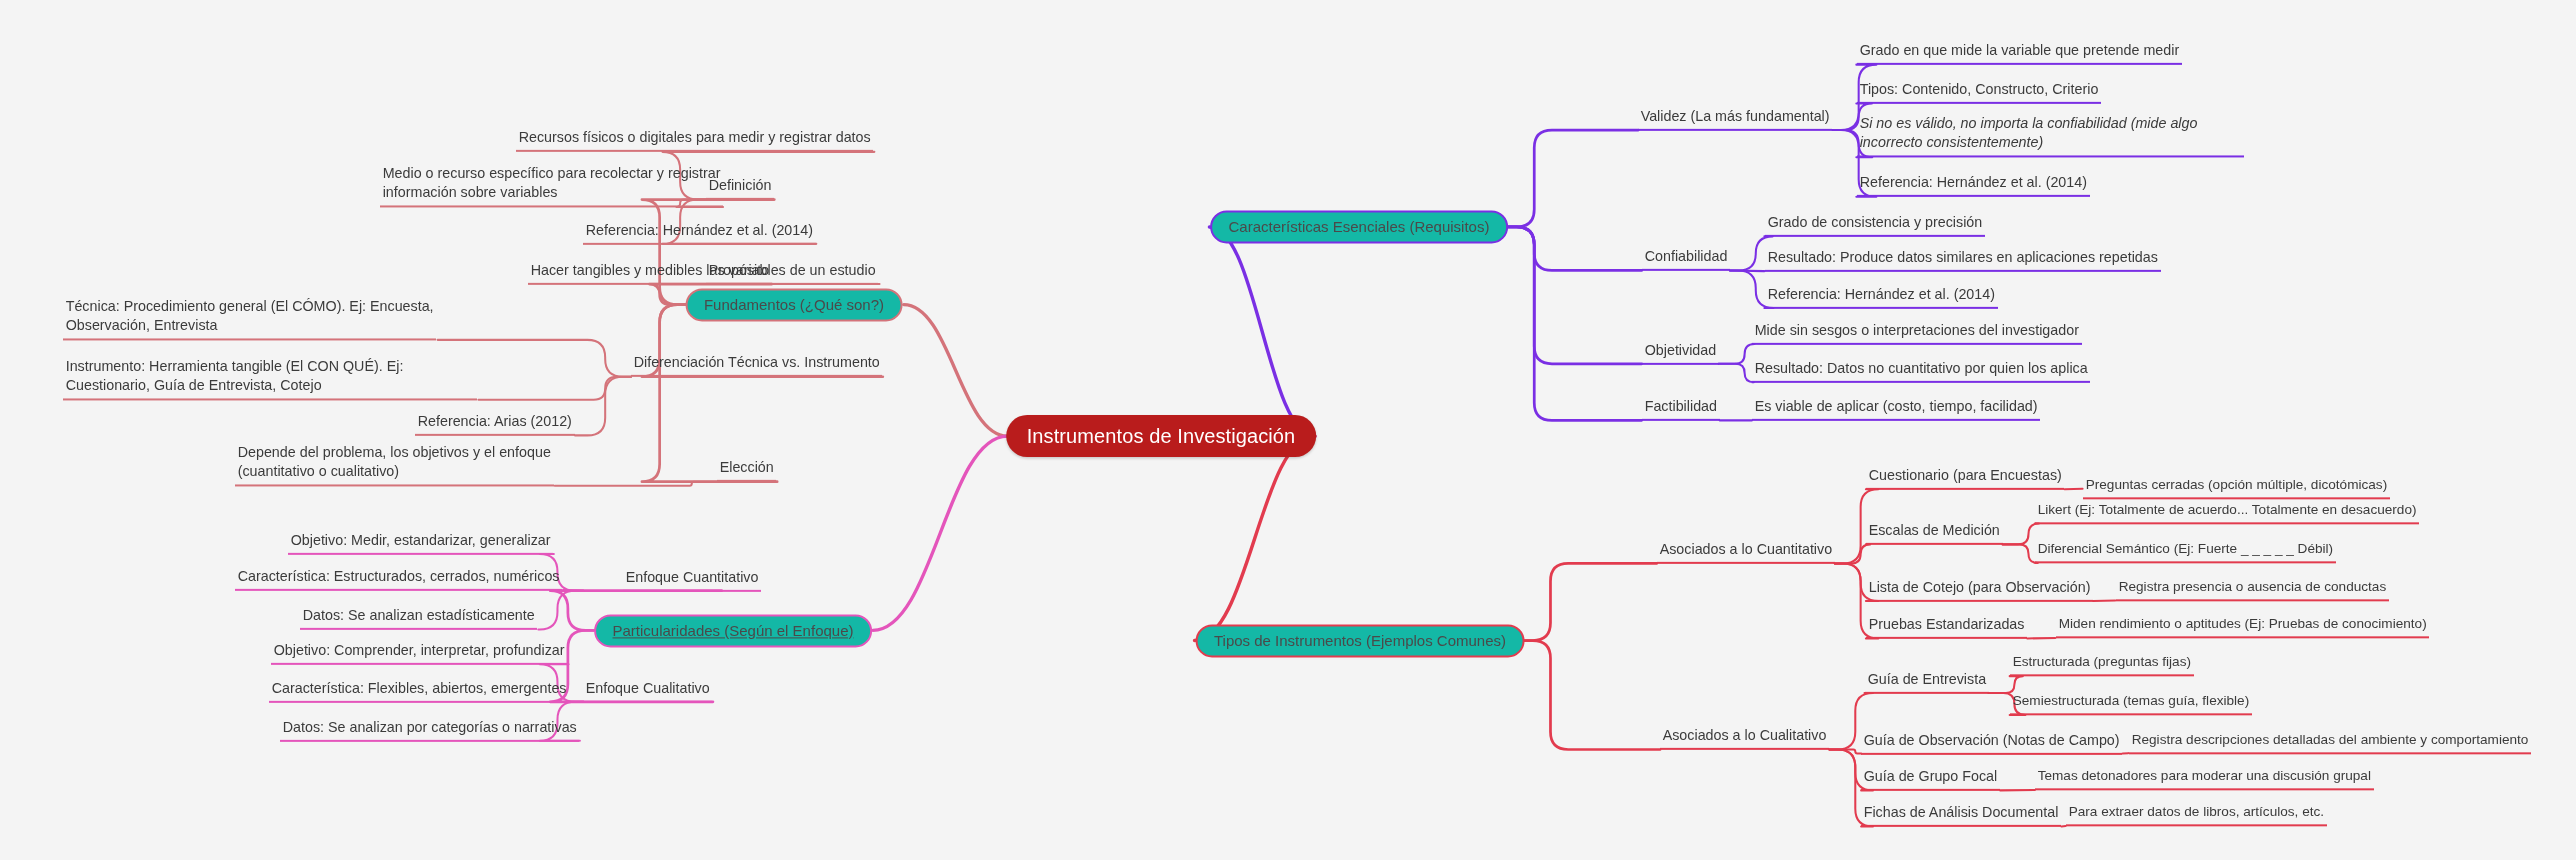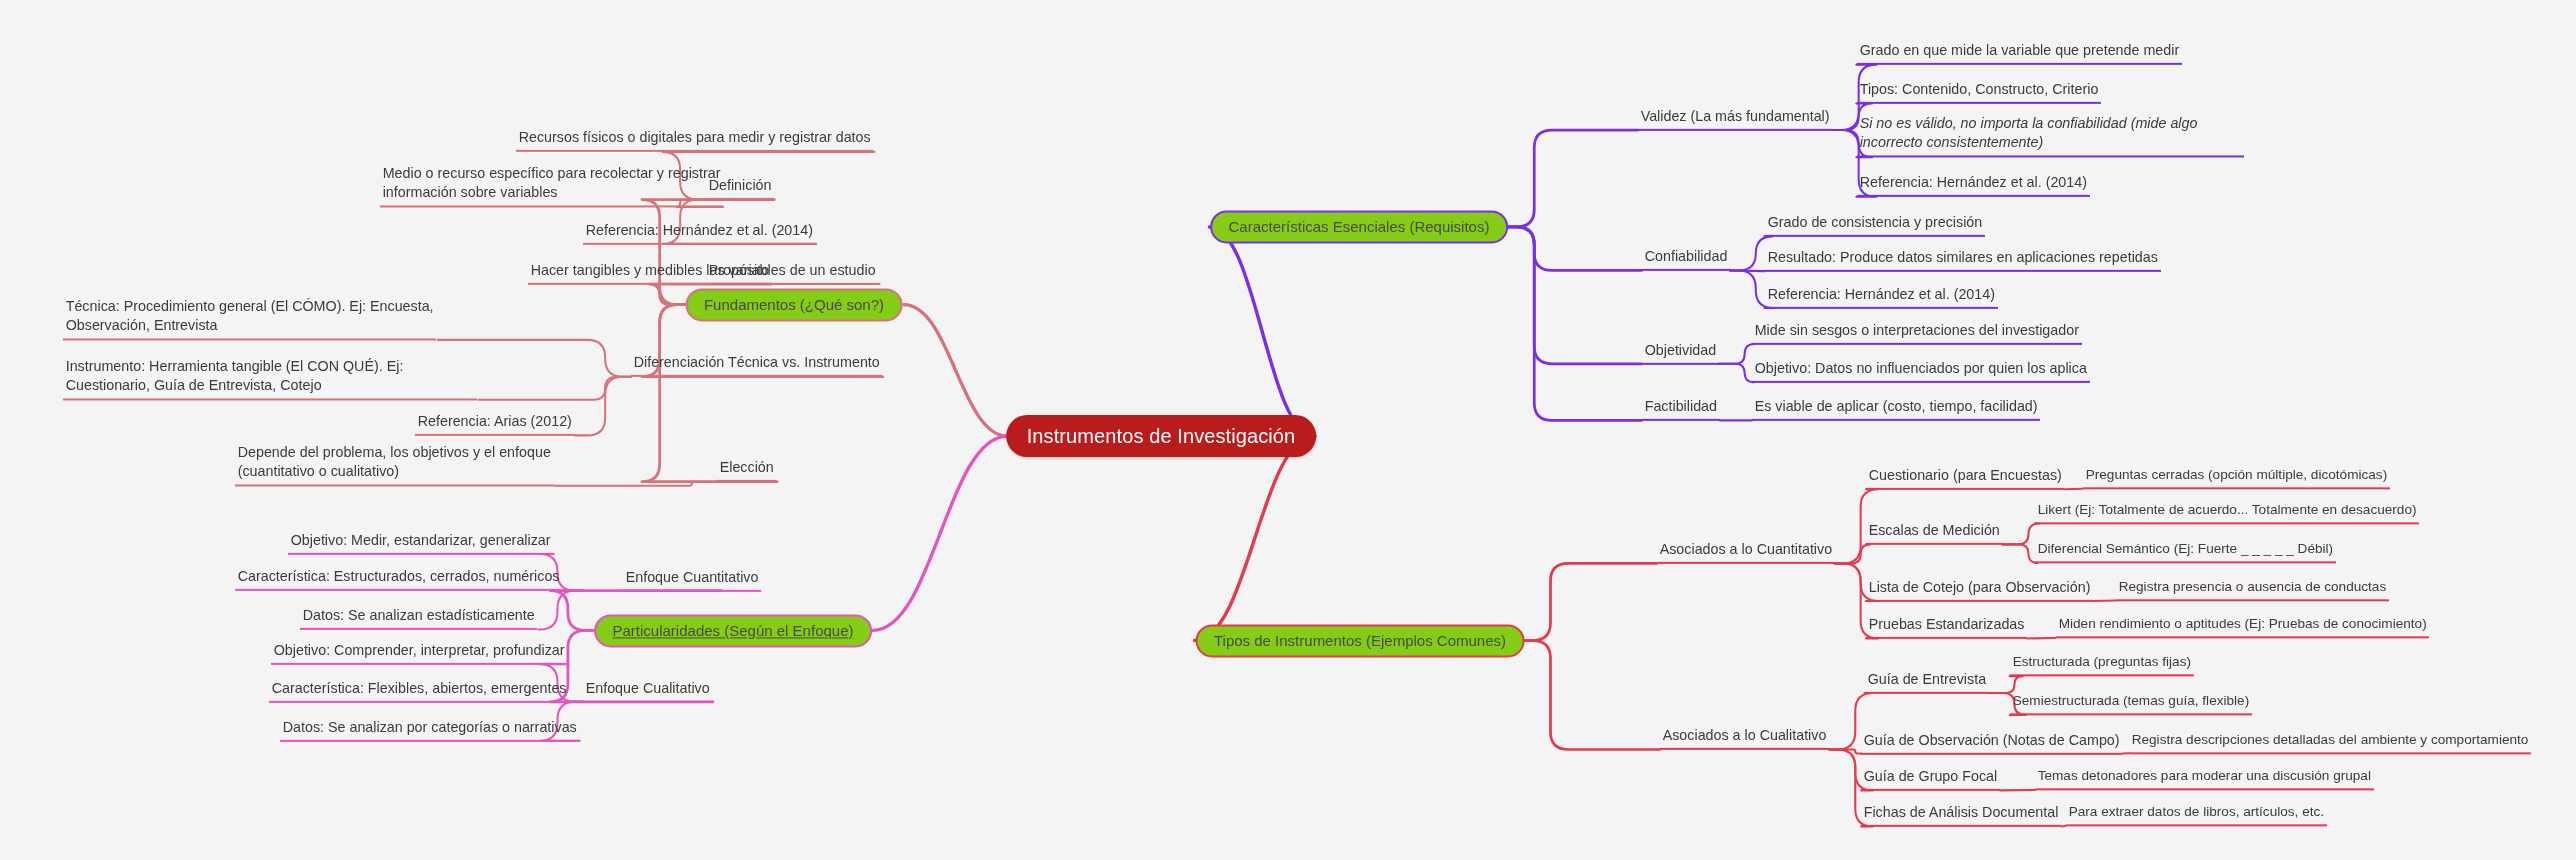--- a/index.html
+++ b/index.html
@@ -19,21 +19,21 @@
   .root{
     background:#4b4f6b;color:#ffffff;
     border-radius:681px;
     padding:9.5px 20.5px;
     font-size:20px;
     letter-spacing:0.1px;
     box-shadow:0 1.4px 2.7px rgba(0,0,0,.18);
   }
   
   .lvl1{
-    background:#84cc16;color:#4a4a4a;
+    background:#14b8a6;color:#4a4a4a;
     border-radius:681px;
     border:2.7px solid #999;
     padding:6.1px 16.4px;
     font-size:15px;
   }
   
   .leaf{
     color:#3b3b3b;
     font-size:13.6px;
     line-height:1.32;
@@ -134,27 +134,27 @@
     <div class="node leaf lvl2" style="left: 1857px; top: 53px; border-bottom: 2px solid rgb(122, 47, 228);">Grado en que mide la variable que pretende medir</div>
     <div class="node leaf lvl2" style="left: 1857px; top: 92px; border-bottom: 2px solid rgb(122, 47, 228);">Tipos: Contenido, Constructo, Criterio</div>
     <div class="node leaf lvl2 wrap" style="left: 1857px; top: 136px; width: 382px; border-bottom: 2px solid rgb(122, 47, 228); font-style: italic;">Si no es válido, no importa la confiabilidad (mide algo incorrecto consistentemente)</div>
     <div class="node leaf lvl2" style="left: 1857px; top: 185px; border-bottom: 2px solid rgb(122, 47, 228);">Referencia: Hernández et al. (2014)</div>
     <div class="node leaf lvl2" style="left: 1642px; top: 259px; border-bottom: 2px solid rgb(122, 47, 228);">Confiabilidad</div>
     <div class="node leaf lvl2" style="left: 1765px; top: 225px; border-bottom: 2px solid rgb(122, 47, 228);">Grado de consistencia y precisión</div>
     <div class="node leaf lvl2" style="left: 1765px; top: 260px; border-bottom: 2px solid rgb(122, 47, 228);">Resultado: Produce datos similares en aplicaciones repetidas</div>
     <div class="node leaf lvl2" style="left: 1765px; top: 297px; border-bottom: 2px solid rgb(122, 47, 228);">Referencia: Hernández et al. (2014)</div>
     <div class="node leaf lvl2" style="left: 1642px; top: 353px; border-bottom: 2px solid rgb(122, 47, 228);">Objetividad</div>
     <div class="node leaf lvl2" style="left: 1752px; top: 333px; border-bottom: 2px solid rgb(122, 47, 228);">Mide sin sesgos o interpretaciones del investigador</div>
-    <div class="node leaf lvl2" style="left: 1752px; top: 371px; border-bottom: 2px solid rgb(122, 47, 228);">Objetivo: Datos no influenciados por quien los aplica</div>
+    <div class="node leaf lvl2" style="left: 1752px; top: 371px; border-bottom: 2px solid rgb(122, 47, 228);">Resultado: Datos no cuantitativo por quien los aplica</div>
     <div class="node leaf lvl2" style="left: 1642px; top: 409px; border-bottom: 2px solid rgb(122, 47, 228);">Factibilidad</div>
     <div class="node leaf lvl2" style="left: 1752px; top: 409px; border-bottom: 2px solid rgb(122, 47, 228);">Es viable de aplicar (costo, tiempo, facilidad)</div>
     <div class="node lvl1" style="left: 1360px; top: 641px; border-color: rgb(226, 59, 78); transform: translate(-50%, -50%);">Tipos de Instrumentos (Ejemplos Comunes)</div>
     <div class="node leaf lvl2" style="left: 1657px; top: 552px; border-bottom: 2px solid rgb(226, 59, 78);">Asociados a lo Cuantitativo</div>
     <div class="node leaf lvl2" style="left: 1866px; top: 478px; border-bottom: 2px solid rgb(226, 59, 78);">Cuestionario (para Encuestas)</div>
-    <div class="node leaf" style="left: 2083px; top: 478px; border-bottom: 2px solid rgb(226, 59, 78);">Preguntas cerradas (opción múltiple, dicotómicas)</div>
+    <div class="node leaf" style="left: 2083px; top: 488px; border-bottom: 2px solid rgb(226, 59, 78);">Preguntas cerradas (opción múltiple, dicotómicas)</div>
     <div class="node leaf lvl2" style="left: 1866px; top: 533px; border-bottom: 2px solid rgb(226, 59, 78);">Escalas de Medición</div>
     <div class="node leaf" style="left: 2035px; top: 513px; border-bottom: 2px solid rgb(226, 59, 78);">Likert (Ej: Totalmente de acuerdo... Totalmente en desacuerdo)</div>
     <div class="node leaf" style="left: 2035px; top: 552px; border-bottom: 2px solid rgb(226, 59, 78);">Diferencial Semántico (Ej: Fuerte _ _ _ _ _ Débil)</div>
     <div class="node leaf lvl2" style="left: 1866px; top: 590px; border-bottom: 2px solid rgb(226, 59, 78);">Lista de Cotejo (para Observación)</div>
     <div class="node leaf" style="left: 2116px; top: 590px; border-bottom: 2px solid rgb(226, 59, 78);">Registra presencia o ausencia de conductas</div>
     <div class="node leaf lvl2" style="left: 1866px; top: 627px; border-bottom: 2px solid rgb(226, 59, 78);">Pruebas Estandarizadas</div>
     <div class="node leaf" style="left: 2056px; top: 627px; border-bottom: 2px solid rgb(226, 59, 78);">Miden rendimiento o aptitudes (Ej: Pruebas de conocimiento)</div>
     <div class="node leaf lvl2" style="left: 1660px; top: 738px; border-bottom: 2px solid rgb(226, 59, 78);">Asociados a lo Cualitativo</div>
     <div class="node leaf lvl2" style="left: 1865px; top: 682px; border-bottom: 2px solid rgb(226, 59, 78);">Guía de Entrevista</div>
     <div class="node leaf" style="left: 2010px; top: 665px; border-bottom: 2px solid rgb(226, 59, 78);">Estructurada (preguntas fijas)</div>

